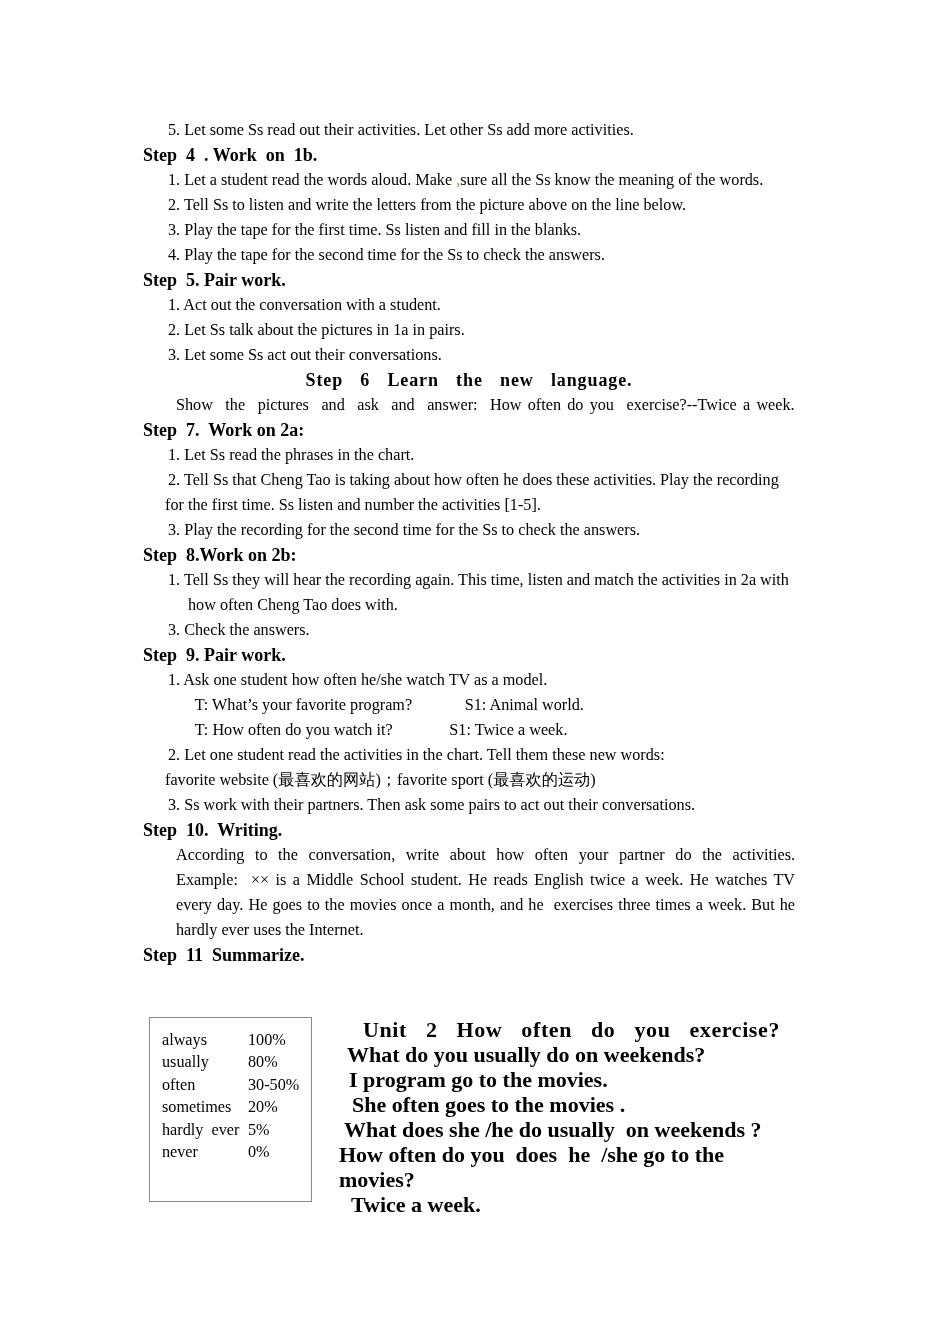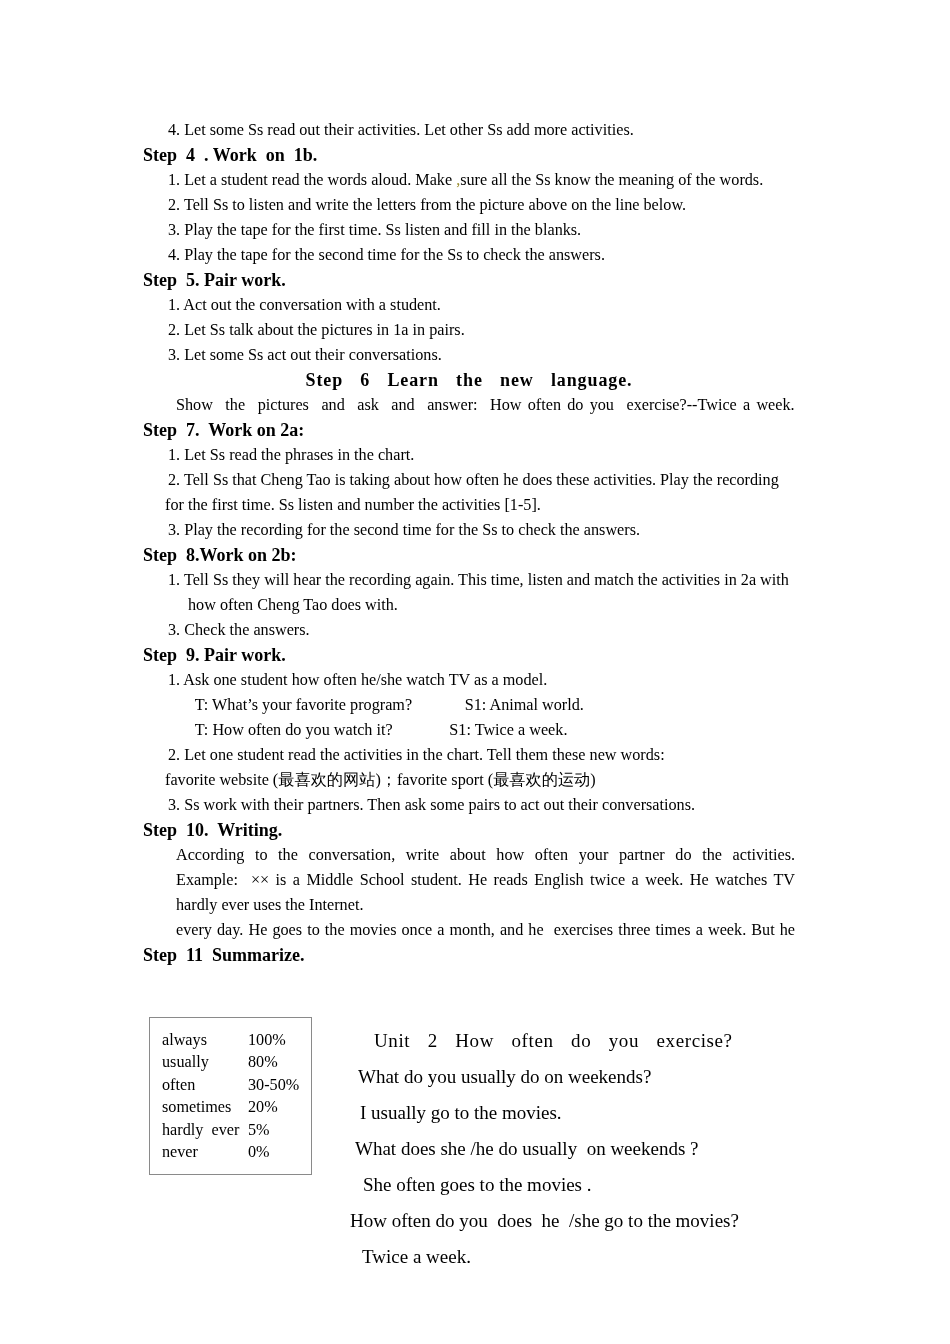--- a/index.html
+++ b/index.html
@@ -62,21 +62,21 @@
     left: 0;
     top: 899px;
     width: 652px;
     height: 180px;
   }
   .freq-box {
     position: absolute;
     left: 6px;
     top: 0px;
     width: 163px;
-    height: 158px;
+    height: 185px;
     border: 1px solid #8a8a8a;
     box-sizing: border-box;
     padding: 11px 0 0 12px;
   }
   .freq-row {
     display: block;
     font-size: 16.2px;
     line-height: 22.4px;
     white-space: pre;
   }
@@ -89,44 +89,44 @@
     text-align: left;
   }
 
   .qa {
     position: absolute;
     left: 188px;
     top: 0px;
     width: 464px;
   }
   .qa-line {
-    font-weight: normal;
-    font-size: 19px;
+    font-weight: bold;
+    font-size: 22px;
     line-height: 25px;
     white-space: pre-wrap;
-    margin: 11px;
+    margin: 0;
   }
   .qa-title {
     padding-left: 32px;
     letter-spacing: 0.6px;
     word-spacing: 3.4px;
   }
   .qa-i1 { padding-left: 16px; }
   .qa-i2 { padding-left: 18px; }
   .qa-i3 { padding-left: 13px; }
   .qa-i4 { padding-left: 21px; }
   .qa-i5 { padding-left: 8px; }
   .qa-i6 { padding-left: 20px; }
 </style>
 </head>
 <body>
 
 <div class="page">
 
-  <p class="ln item">4. Let some Ss read out their activities. Let other Ss add more activities.</p>
+  <p class="ln item">5. Let some Ss read out their activities. Let other Ss add more activities.</p>
 
   <p class="step">Step  4  . Work  on  1b.</p>
 
   <p class="ln item"><span>1. Let a student read the words aloud. Make </span><span class="artifact-comma">,</span><span>sure all the Ss know the meaning of the words.</span></p>
 
   <p class="ln item">2. Tell Ss to listen and write the letters from the picture above on the line below.</p>
   <p class="ln item">3. Play the tape for the first time. Ss listen and fill in the blanks.</p>
   <p class="ln item">4. Play the tape for the second time for the Ss to check the answers.</p>
 
   <p class="step">Step  5. Pair work.</p>
@@ -152,41 +152,41 @@
   <p class="ln item">1. Ask one student how often he/she watch TV as a model.</p>
   <p class="ln dlg"> T: What’s your favorite program?             S1: Animal world.</p>
   <p class="ln dlg"> T: How often do you watch it?              S1: Twice a week.</p>
   <p class="ln item">2. Let one student read the activities in the chart. Tell them these new words:</p>
   <p class="ln item2">favorite website (最喜欢的网站)；favorite sport (最喜欢的运动)</p>
   <p class="ln item">3. Ss work with their partners. Then ask some pairs to act out their conversations.</p>
 
   <p class="step">Step  10.  Writing.</p>
   <p class="ln para just">According  to  the  conversation,  write  about  how  often  your  partner  do  the  activities.</p>
   <p class="ln para just">Example:  ×× is a Middle School student. He reads English twice a week. He watches TV</p>
+  <p class="ln para just">every day. He goes to the movies once a month, and he  exercises three times a week. But he</p>
   <p class="ln para">hardly ever uses the Internet.</p>
-  <p class="ln para just">every day. He goes to the movies once a month, and he  exercises three times a week. But he</p>
 
   <p class="step">Step  11  Summarize.</p>
 
   <div class="bottom">
 
     <div class="freq-box">
       <span class="freq-row"><span class="freq-word">always</span><span class="freq-pct">100%</span></span>
       <span class="freq-row"><span class="freq-word">usually</span><span class="freq-pct">80%</span></span>
       <span class="freq-row"><span class="freq-word">often</span><span class="freq-pct">30-50%</span></span>
       <span class="freq-row"><span class="freq-word">sometimes</span><span class="freq-pct">20%</span></span>
       <span class="freq-row"><span class="freq-word">hardly  ever</span><span class="freq-pct">5%</span></span>
       <span class="freq-row"><span class="freq-word">never</span><span class="freq-pct">0%</span></span>
     </div>
 
     <div class="qa">
       <p class="qa-line qa-title">Unit  2  How  often  do  you  exercise?</p>
       <p class="qa-line qa-i1">What do you usually do on weekends?</p>
-      <p class="qa-line qa-i2">I usually go to the movies.</p>
+      <p class="qa-line qa-i2">I program go to the movies.</p>
+      <p class="qa-line qa-i4">She often goes to the movies .</p>
       <p class="qa-line qa-i3">What does she /he do usually  on weekends ?</p>
-      <p class="qa-line qa-i4">She often goes to the movies .</p>
       <p class="qa-line qa-i5">How often do you  does  he  /she go to the movies?</p>
       <p class="qa-line qa-i6">Twice a week.</p>
     </div>
 
   </div>
 
 </div>
 
 </body></html>

